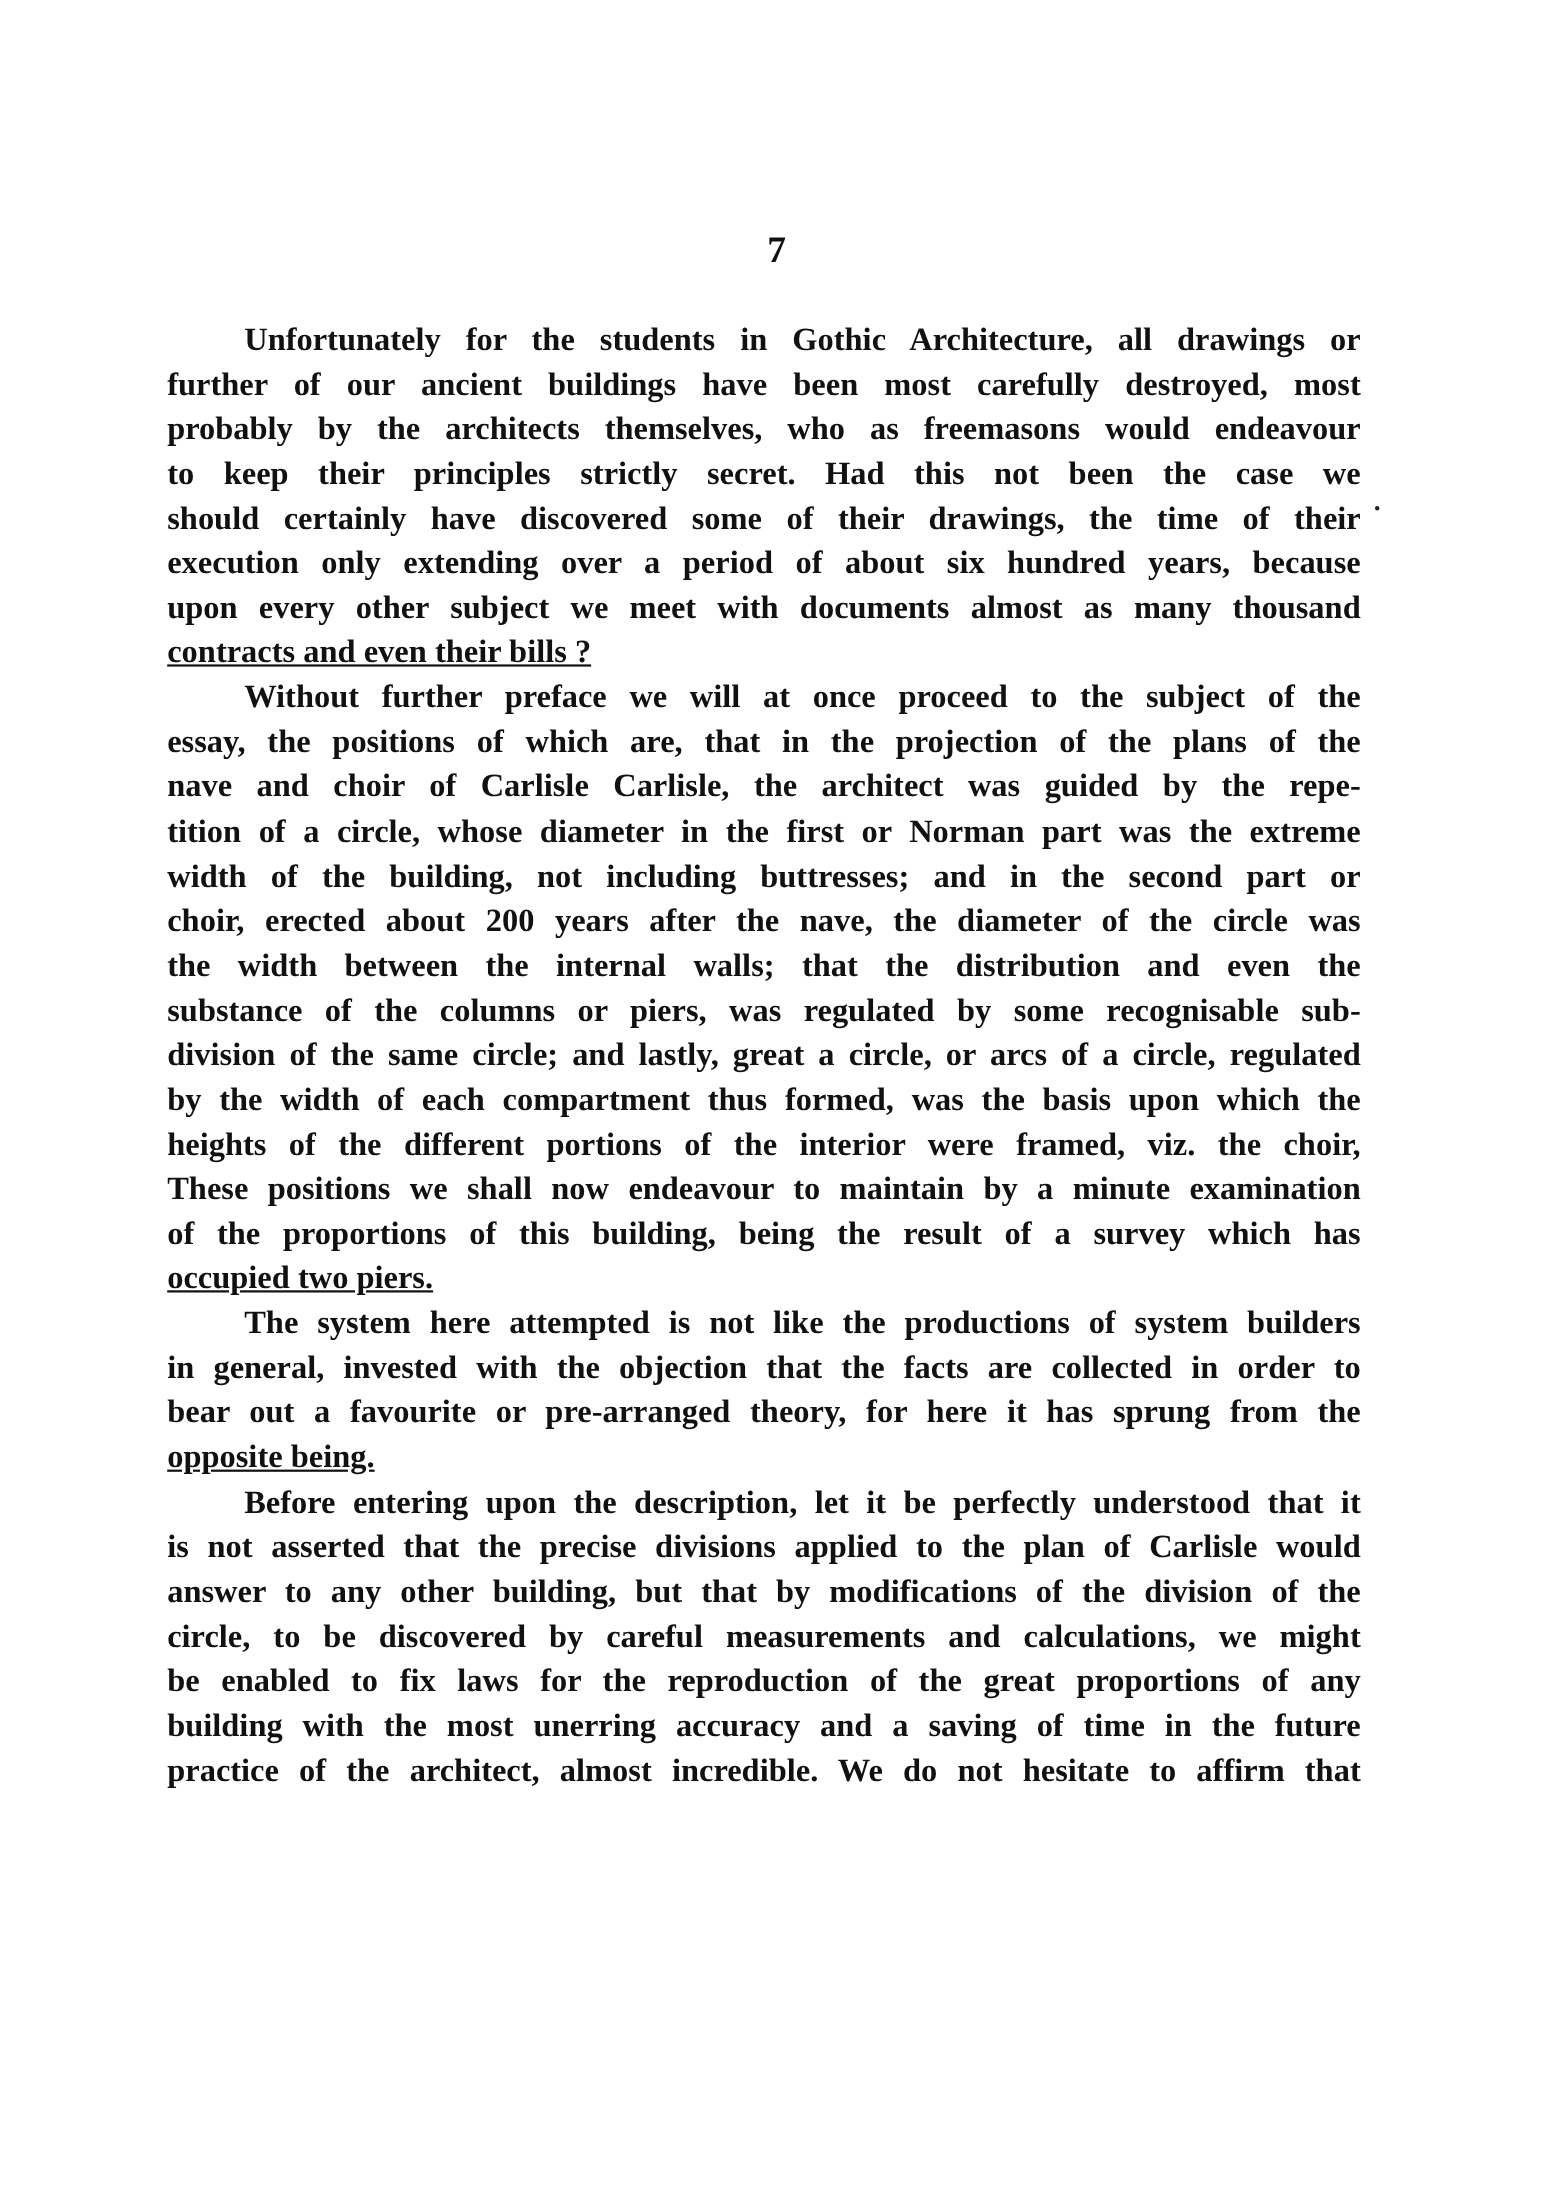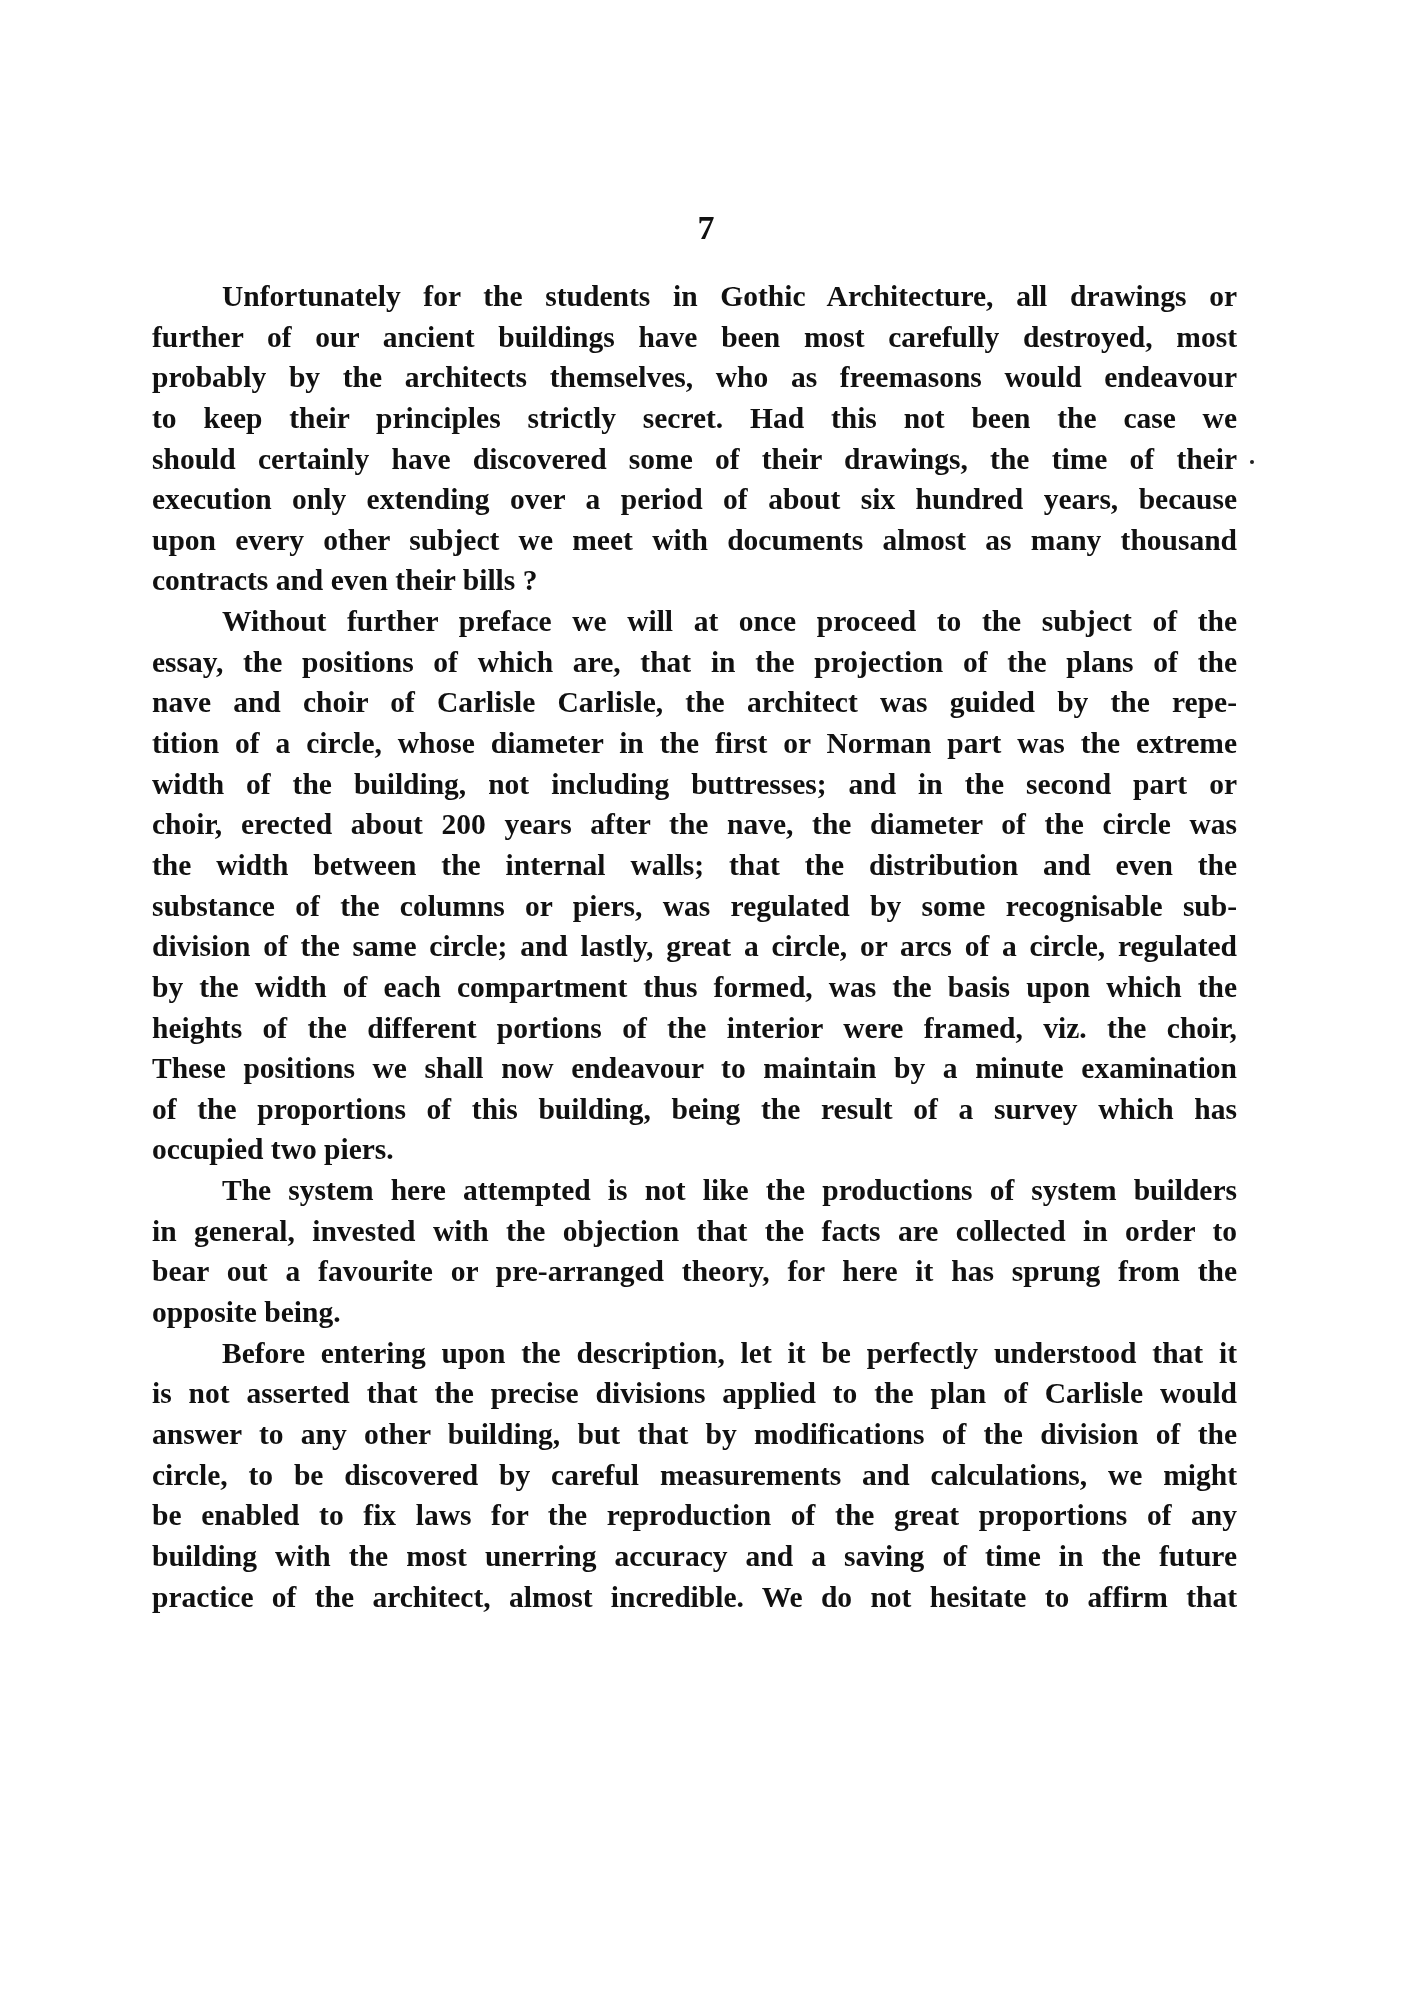--- a/index.html
+++ b/index.html
@@ -24,40 +24,41 @@
     font-size: 34px;
     font-weight: bold;
     line-height: 40px;
     letter-spacing: 0;
     padding-left: 8px;
     box-sizing: border-box;
   }
   .body-text {
     position: absolute;
     left: 152px;
-    top: 276px;
+    top: 289px;
     width: 1085px;
   }
   .line {
     display: block;
     height: 40.65px;
     line-height: 40.65px;
     font-size: 29.5px;
     font-weight: bold;
     white-space: nowrap;
     text-align: justify;
     text-align-last: justify;
     overflow: visible;
   }
   .line.indent {
     padding-left: 70px;
   }
   .line.last {
     text-align: center;
     text-align-last: left;
+    text-decoration: underline;
   }
   .stray-dot {
     position: absolute;
     left: 1250px;
     top: 460px;
     width: 4px;
     height: 4px;
     border-radius: 50%;
     background: #222;
   }

